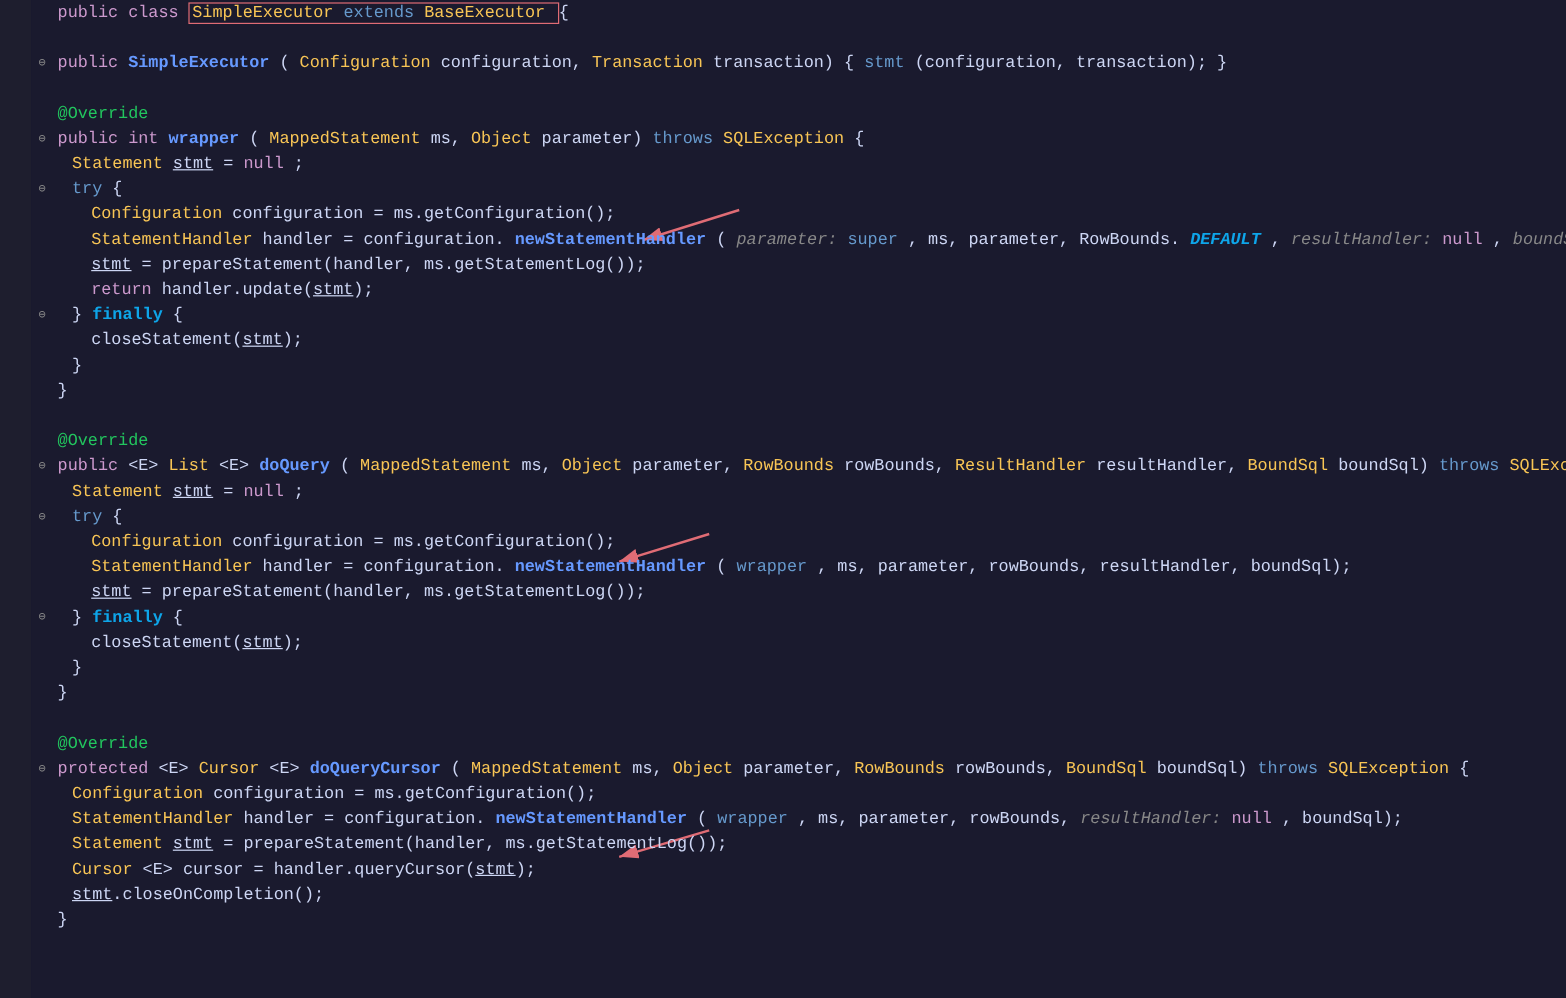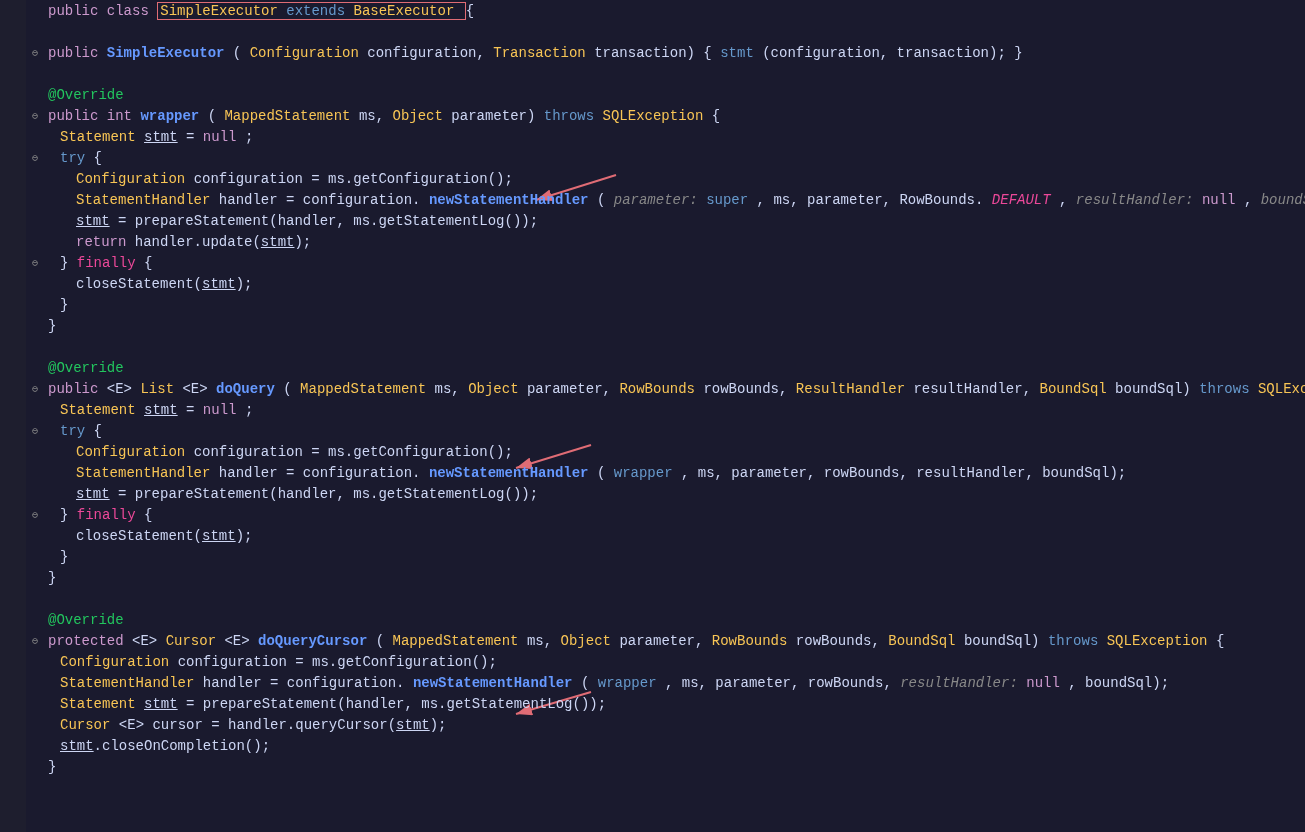--- a/index.html
+++ b/index.html
@@ -42,21 +42,21 @@
     .line-gutter .fold-icon {
       color: #888;
       font-size: 10px;
     }
     .line-content {
       padding-left: 4px;
       flex: 1;
     }
     .annotation { color: #22c55e; }
     .plain { color: #cdd6f4; }
-    .keyword-orange { color: #ec4899; }
+    .keyword-orange { color: #0ea5e9; font-weight: bold; }
     .keyword-purple { color: #cc99cd; }
     .keyword-blue { color: #6699cc; }
     .class-name { color: #f8c555; }
     .method-name { color: #6699ff; font-weight: bold; }
     .param-hint { color: #888; font-style: italic; }
     .underline { text-decoration: underline; }
     svg.arrows {
       position: absolute;
       top: 0;
       left: 0;

